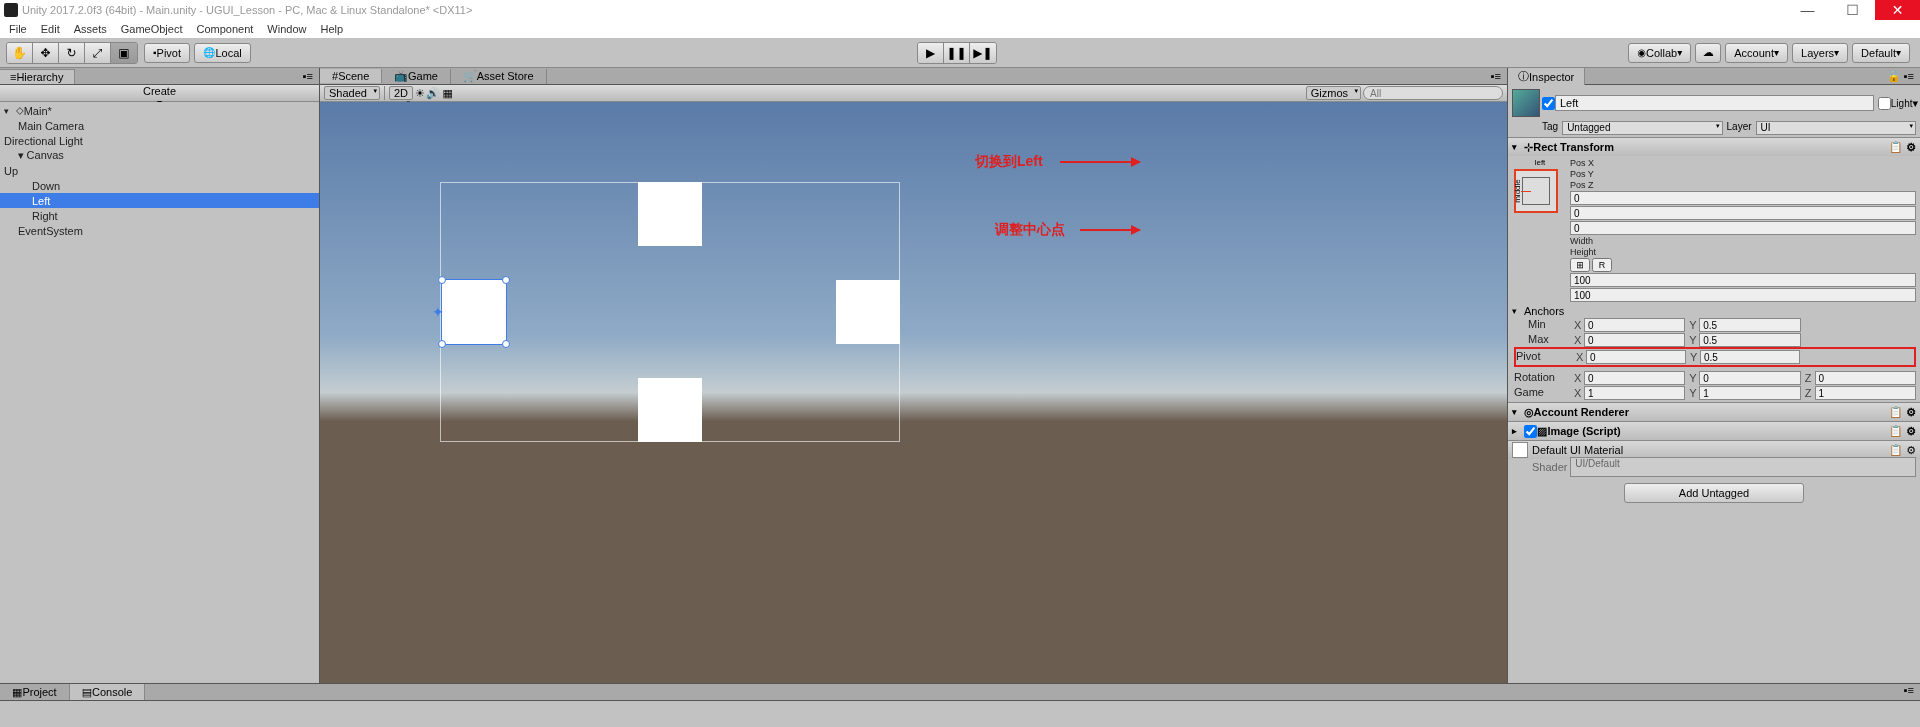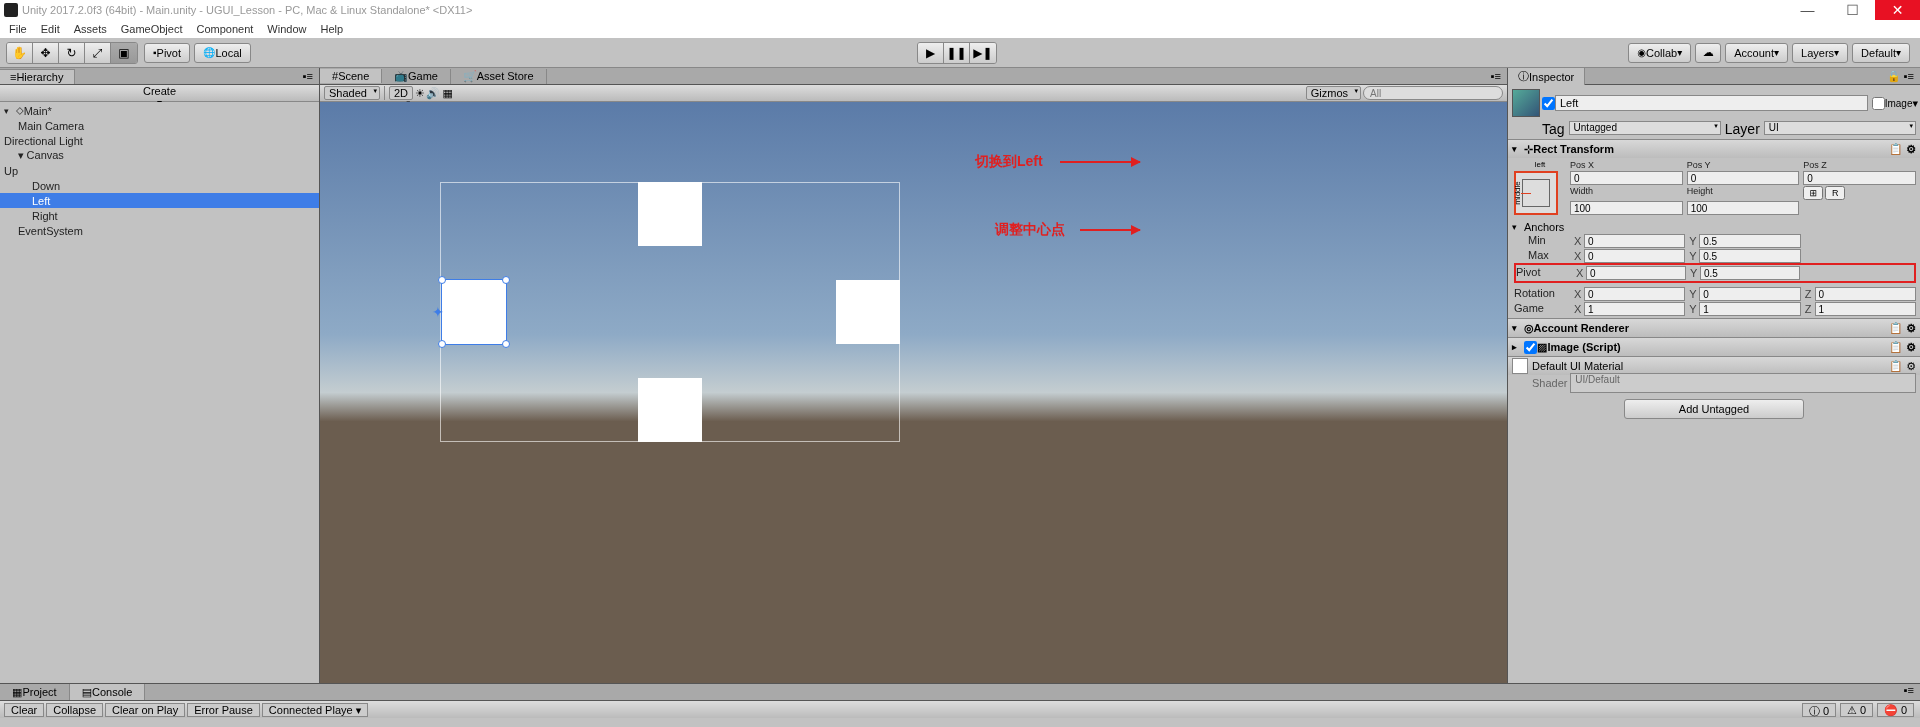--- a/index.html
+++ b/index.html
@@ -58,21 +58,21 @@
 .sel-handle { position: absolute; width: 8px; height: 8px; border: 1px solid #3e7de7; background: #fff; border-radius: 50%; }
 
 
 .inspector { width: 412px; background: #c2c2c2; display: flex; flex-direction: column; }
 .insp-body { flex: 1; overflow: hidden; }
 .insp-row { display: flex; align-items: center; height: 16px; padding: 0 4px; font-size: 10px; }
 .cube-icon { width: 28px; height: 28px; background: linear-gradient(135deg,#5a9,#357); margin: 2px; border: 1px solid #555; }
 .header-row { display: flex; align-items: center; padding: 2px; }
 .go-name { flex: 1; border: 1px solid #888; height: 16px; padding: 0 4px; background: #eee; margin-right: 4px; }
 .tag-layer { display: flex; padding: 0 4px 2px 34px; gap: 4px; }
-.tag-layer .lbl { font-size: 14px; text-align: right; }
+.tag-layer .lbl { font-size: 10px; text-align: right; }
 .tag-layer .dd { flex: 1; border: 1px solid #888; height: 14px; background: #ddd; font-size: 10px; padding: 0 4px; position: relative; }
 .tag-layer .dd::after { content:"▾"; position:absolute; right:2px; font-size:7px; }
 
 .component { border-top: 1px solid #888; }
 .comp-header { height: 18px; background: linear-gradient(#d8d8d8,#bcbcbc); display: flex; align-items: center; padding: 0 4px; font-weight: bold; font-size: 11px; }
 .comp-header .arrow { width: 12px; font-size: 9px; }
 .comp-body { padding: 2px 4px; }
 
 .anchor-preset { width: 44px; height: 44px; border: 2px solid #e04020; background: #ddd; display: inline-block; position: relative; margin: 2px; }
 .anchor-preset-inner { position: absolute; inset: 6px; border: 1px solid #666; }
@@ -236,21 +236,21 @@
       <div class="options">🔒 ▪≡</div>
     </div>
     <div class="insp-body">
       <div class="header-row">
         <div class="cube-icon"></div>
         <div style="flex:1">
           <div style="display:flex;align-items:center">
             <input type="checkbox" checked="" style="">
             <input class="go-name" value="Left" style="">
             <input type="checkbox" style="">
-            <span style="font-size:10px">Image</span> ▾
+            <span style="font-size:10px">Light</span> ▾
           </div>
         </div>
       </div>
       <div class="tag-layer">
         <span class="lbl">Tag</span>
         <div class="dd">Untagged</div>
         <span class="lbl">Layer</span>
         <div class="dd">UI</div>
       </div>
 
@@ -262,21 +262,21 @@
         <div class="comp-body" style="position:relative">
           <div style="display:flex">
             <div style="width:56px">
               <div style="font-size:8px;text-align:center">left</div>
               <div class="anchor-preset">
                 <div style="position:absolute;left:-10px;top:50%;transform:translateY(-50%) rotate(-90deg);font-size:8px">middle</div>
                 <div class="anchor-preset-inner"></div>
               </div>
             </div>
             <div style="flex:1">
-              <div class="rt-grid" style="grid-template-columns:1fr 1fr 1fr">
+              <div class="rt-grid" style="grid-template-columns:1fr">
                 <div class="rt-head-labels">Pos X</div>
                 <div class="rt-head-labels">Pos Y</div>
                 <div class="rt-head-labels">Pos Z</div>
                 <input value="0" style="">
                 <input value="0" style="">
                 <input value="0" style="">
                 <div class="rt-head-labels">Width</div>
                 <div class="rt-head-labels">Height</div>
                 <div style="display:flex;gap:2px">
                   <button style="width:20px;height:14px;font-size:9px">⊞</button>
@@ -385,30 +385,18 @@
     </div>
   </div>
 </div>
 
 <div class="bottom">
   <div class="bottom-tabs">
     <div class="tab">▦ <span>Project</span></div>
     <div class="tab active">▤ <span>Console</span></div>
     <div class="options" style="margin-left:auto;padding:0 6px">▪≡</div>
   </div>
-  <div class="bottom-toolbar">
-    <div class="btn">Clear</div>
-    <div class="btn">Collapse</div>
-    <div class="btn">Clear on Play</div>
-    <div class="btn">Error Pause</div>
-    <div class="btn"><span>Connected Playe</span> ▾</div>
-    <div class="right">
-      <div class="btn">ⓘ <span>0</span></div>
-      <div class="btn">⚠ <span>0</span></div>
-      <div class="btn">⛔ <span>0</span></div>
-    </div>
-  </div>
 </div>
 
 <div class="annot" style="left:975px;top:153px">切换到Left</div>
 <div class="annot-arrow" style="left:1060px;top:161px;width:80px"></div>
 <div class="annot" style="left:995px;top:221px">调整中心点</div>
 <div class="annot-arrow" style="left:1080px;top:229px;width:60px"></div>
 
 </body></html>

